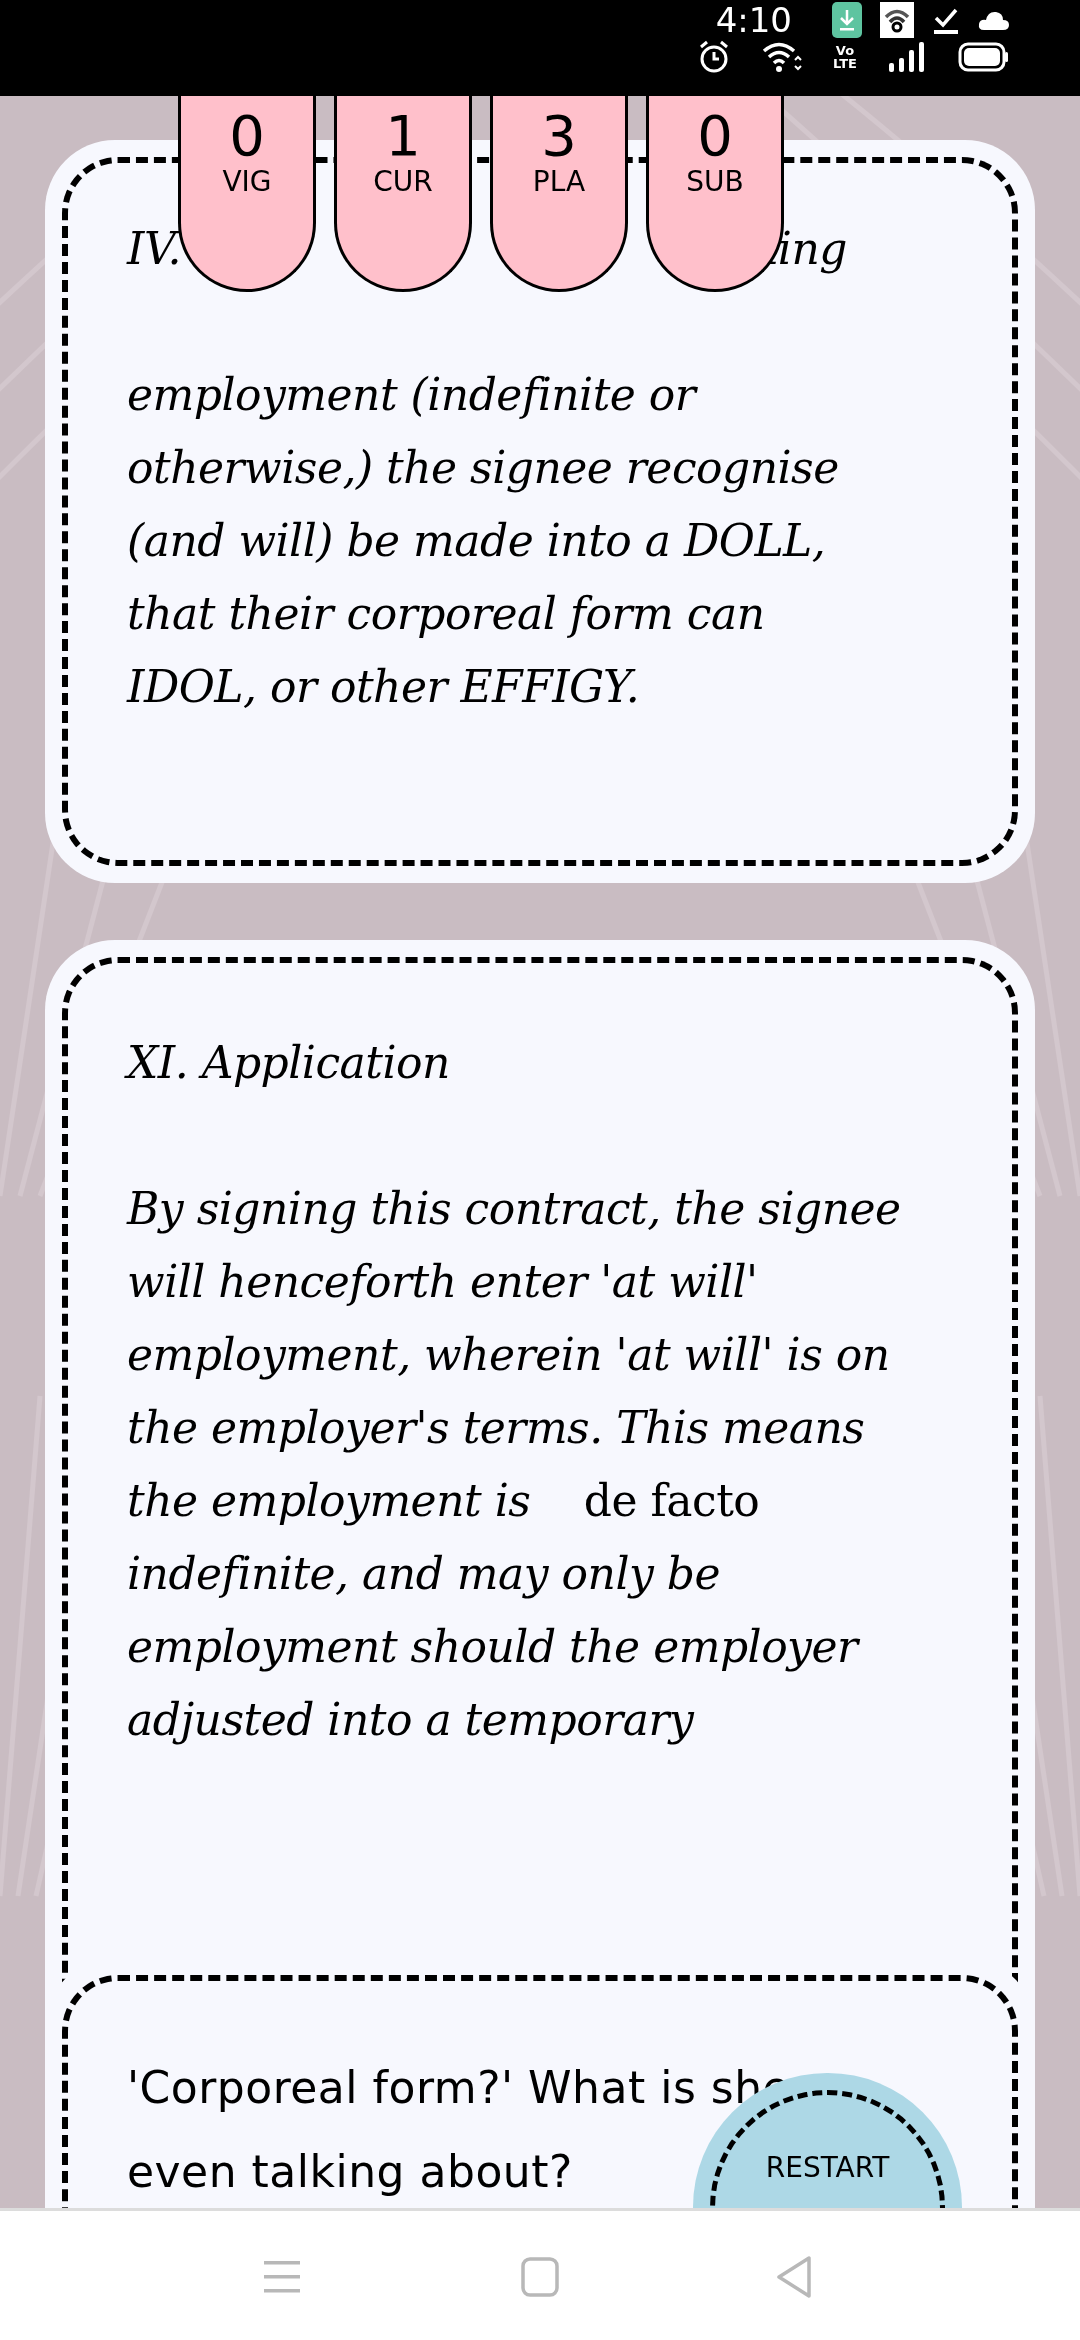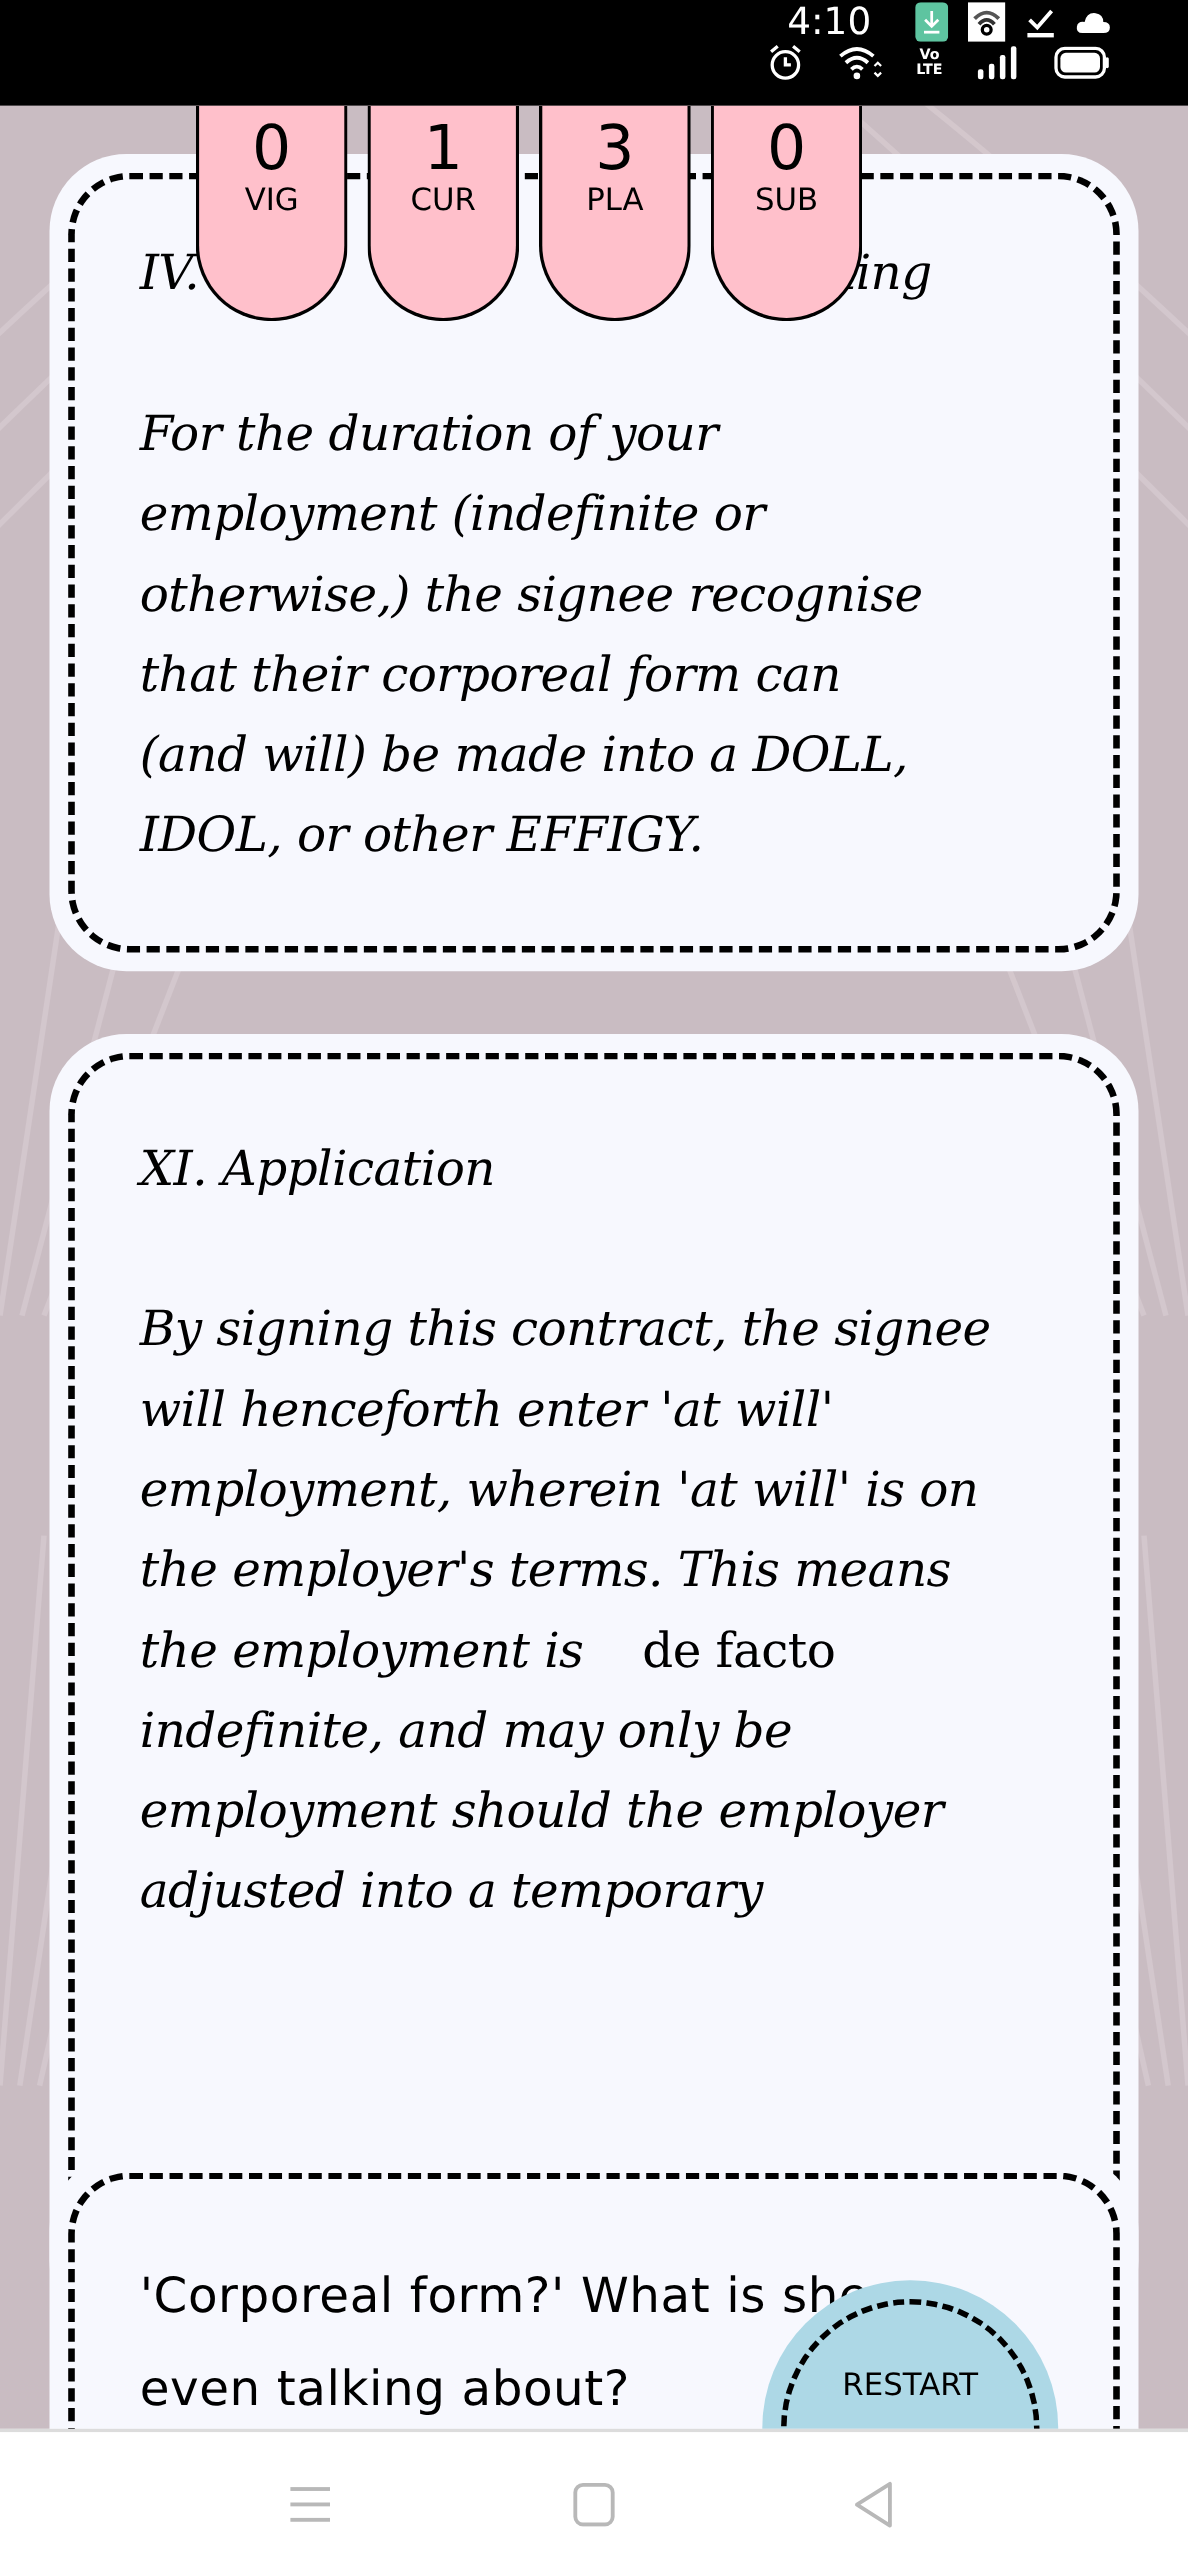--- a/index.html
+++ b/index.html
@@ -228,25 +228,24 @@
   </svg>
 </div>
 
 <div class="card card1">
   <div class="card-inner"></div>
   <div class="card-content" style="top: 72px;">
     <div class="card-heading">
       <span>IV.</span><span style="display:inline-block;width:545px;"></span><span>aking</span>
     </div>
     <div class="card-body">
-      <div>For the duration of your</div>
       <div>employment (indefinite or</div>
       <div>otherwise,) the signee recognise</div>
+      <div>(and will) be made into a DOLL,</div>
       <div>that their corporeal form can</div>
-      <div>(and will) be made into a DOLL,</div>
       <div>IDOL, or other EFFIGY.</div>
     </div>
   </div>
 </div>
 
 <div class="badges">
   <div class="badge">
     <span class="badge-value">0</span>
     <span class="badge-label">VIG</span>
   </div>

